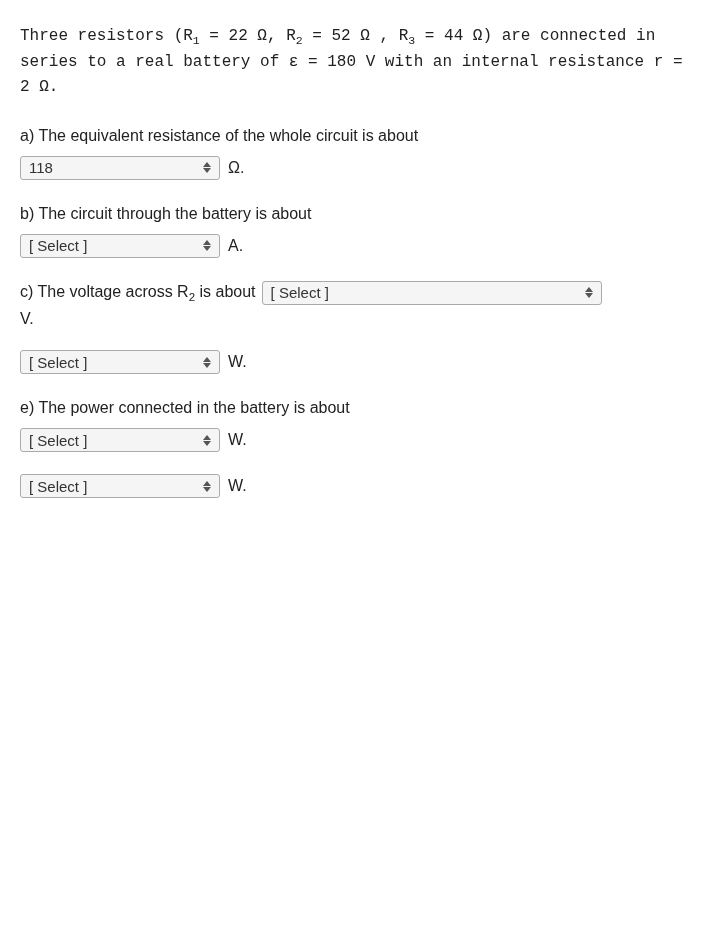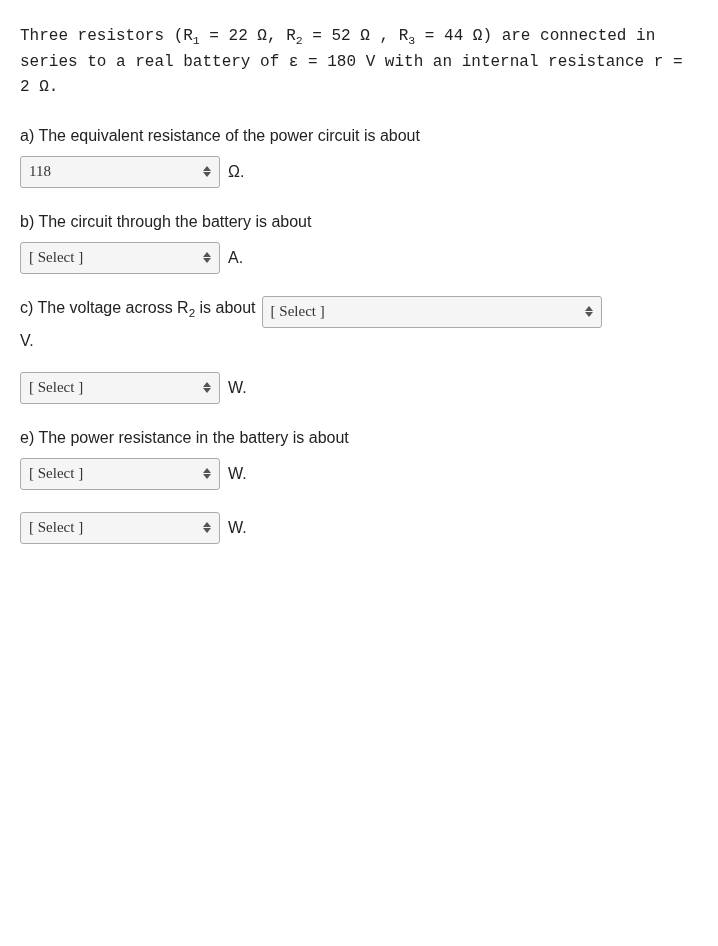--- a/index.html
+++ b/index.html
@@ -28,26 +28,25 @@
       display: flex;
       align-items: center;
       gap: 8px;
     }
     .select-box {
       display: flex;
       align-items: center;
       border: 1px solid #aaa;
       border-radius: 3px;
       background: #f5f5f5;
-      height: 32px;
+      height: 24px;
       min-width: 200px;
       padding: 0 8px;
       cursor: pointer;
       position: relative;
-      font-family: Liberation Serif, serif;
     }
     .select-box .select-text {
       flex: 1;
       color: #333;
       font-size: 15px;
     }
     .select-box .arrow {
       display: flex;
       flex-direction: column;
       margin-left: 6px;
@@ -70,21 +69,21 @@
     }
     .unit {
       font-size: 16px;
       color: #222;
     }
     
     .part-c-label {
       line-height: 1.5;
       margin-bottom: 0;
       display: flex;
-      align-items: flex-start;
+      align-items: center;
       flex-wrap: wrap;
       gap: 6px;
     }
     .select-box-wide {
       min-width: 340px;
       width: 340px;
     }
     .part-c-v {
       margin-top: 4px;
     }
@@ -92,21 +91,21 @@
   </style>
 </head>
 <body>
 
 <div class="problem-text">
   <span>Three resistors (R<sub>1</sub> = 22 Ω, R<sub>2</sub> = 52 Ω , R<sub>3</sub> = 44 Ω) are connected in series to a real battery of ε = 180 V with an internal resistance r = 2 Ω.</span>
 </div>
 
 <div class="part">
   <div class="part-label">
-    <span>a) The equivalent resistance of the power circuit is about</span>
+    <span>a) The equivalent resistance of the whole circuit is about</span>
   </div>
   <div class="select-row">
     <div class="select-box">
       <span class="select-text">118</span>
       <div class="arrow">
         <span class="up"></span>
         <span class="down"></span>
       </div>
     </div>
     <span class="unit">Ω.</span>
@@ -153,21 +152,21 @@
         <span class="up"></span>
         <span class="down"></span>
       </div>
     </div>
     <span class="unit">W.</span>
   </div>
 </div>
 
 <div class="part">
   <div class="part-label">
-    <span>e) The power resistance in the battery is about</span>
+    <span>e) The power connected in the battery is about</span>
   </div>
   <div class="select-row">
     <div class="select-box">
       <span class="select-text">[ Select ]</span>
       <div class="arrow">
         <span class="up"></span>
         <span class="down"></span>
       </div>
     </div>
     <span class="unit">W.</span>

